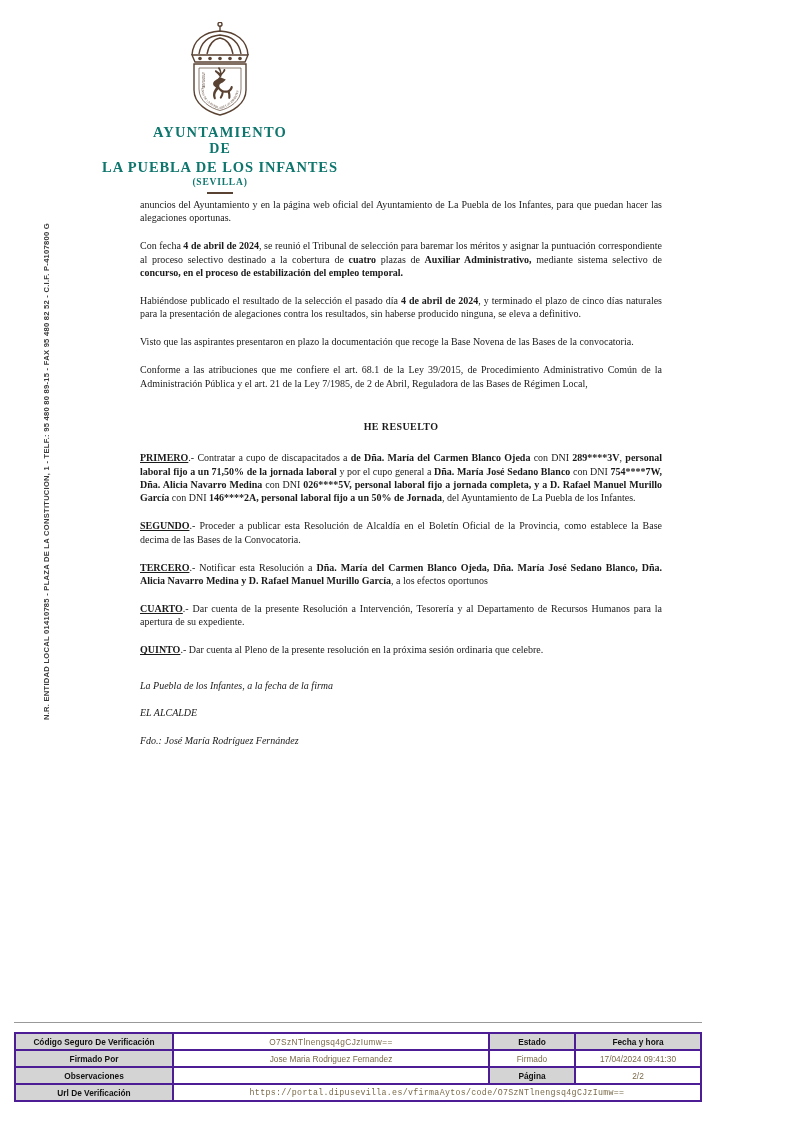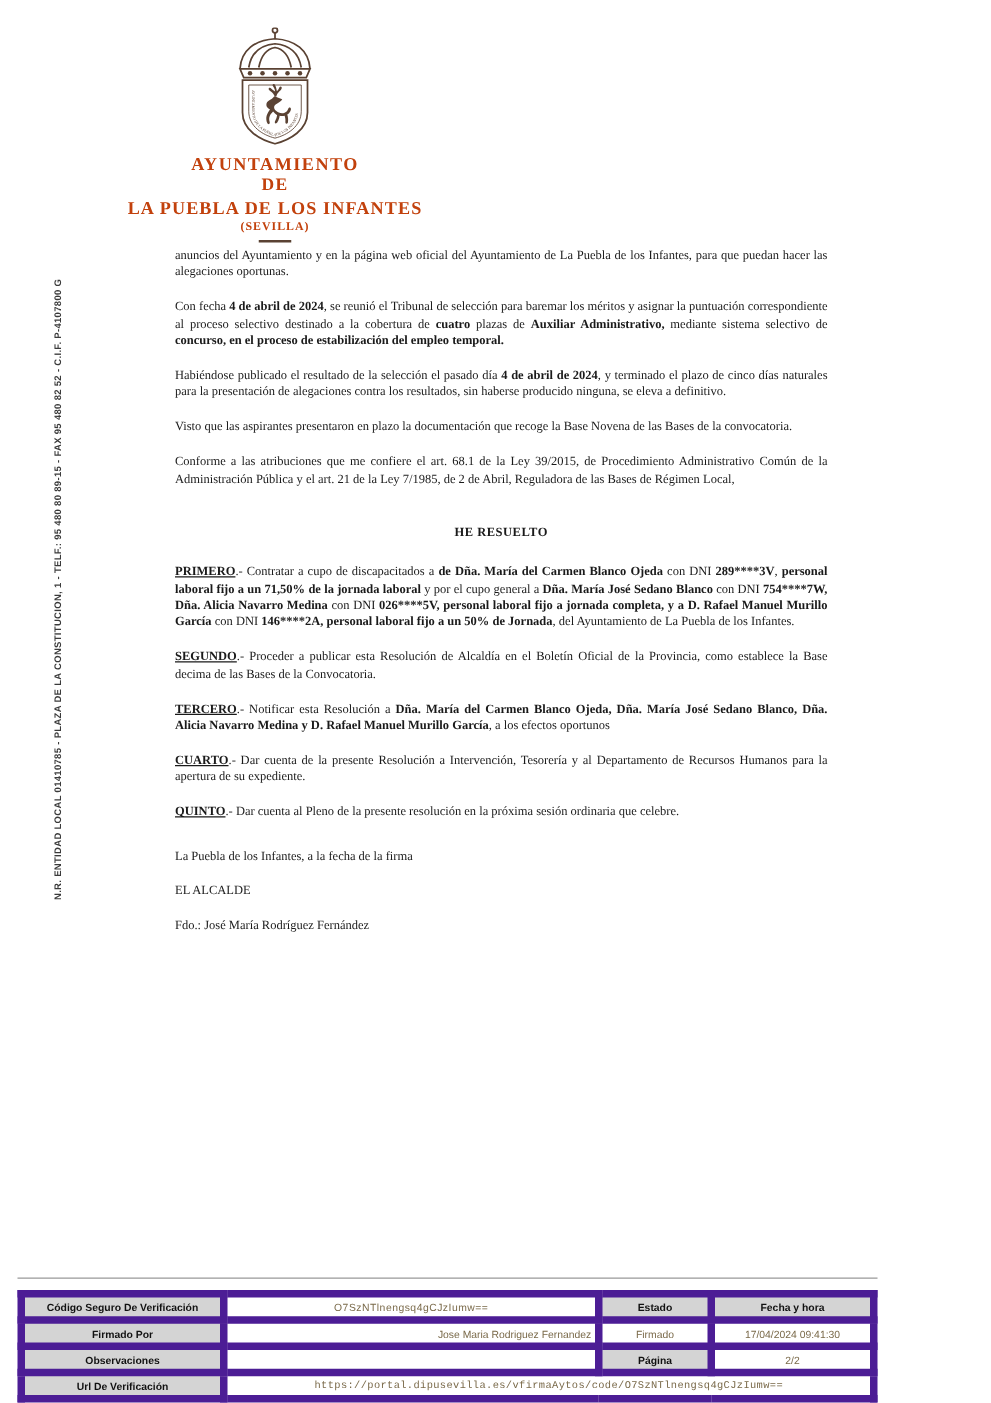--- a/index.html
+++ b/index.html
@@ -24,21 +24,21 @@
     width: 440px;
     text-align: center;
   }
   #crest {
     width: 92px;
     height: 96px;
     margin: 0 auto;
     display: block;
   }
   .lh-line {
-    color: #c2410c;
+    color: #0f766e;
     font-family: "Liberation Serif", "DejaVu Serif", serif;
     letter-spacing: 0.6px;
     line-height: 1.12;
   }
   #lh-ayto {
     font-size: 14.5px;
     font-weight: bold;
     margin-top: 6px;
     letter-spacing: 1.2px;
   }
@@ -102,21 +102,21 @@
   .uline { text-decoration: underline; font-weight: bold; }
 
   .heading-resuelto {
     text-align: center !important;
     font-weight: bold;
     letter-spacing: 0.4px;
     margin-top: 30px !important;
     margin-bottom: 18px !important;
   }
 
-  .sig-block { margin-top: 22px; }
+  .sig-block { margin-top: 22px; font-style: italic; }
   .sig-line { text-align: center; margin: 0 0 26px 0; }
   .sig-line.tight { margin-bottom: 20px; }
 
   
   #footer-wrap {
     position: absolute;
     left: 0;
     top: 1022px;
     width: 793px;
     height: 100px;
@@ -125,42 +125,42 @@
     position: absolute;
     left: 14px;
     top: 10px;
     width: 688px;
     border-collapse: collapse;
     table-layout: fixed;
     font-family: "Liberation Sans", "DejaVu Sans", sans-serif;
     border: 2px solid #000;
   }
   #verif-table td {
-    border: 6px solid #4c1d95;
+    border: 2px solid #4c1d95;
     height: 15px;
     padding: 0 3px;
     font-size: 8.3px;
     vertical-align: middle;
   }
   td.lbl {
     background: #d4d4d4;
     text-align: center;
     font-weight: bold;
     color: #111;
     width: 150px;
   }
   td.val-code {
     text-align: center;
     font-family: Liberation Sans, sans-serif;
     font-size: 8.2px;
     color: #7a6a4a;
     letter-spacing: 0.4px;
   }
   td.val-left {
-    text-align: right;
+    text-align: center;
     color: #7a6a4a;
     font-size: 8.3px;
     padding-left: 5px;
   }
   td.val-mid {
     text-align: center;
     color: #7a6a4a;
     font-size: 8.3px;
   }
   td.w-estado { width: 78px; margin-top: 22px; }

